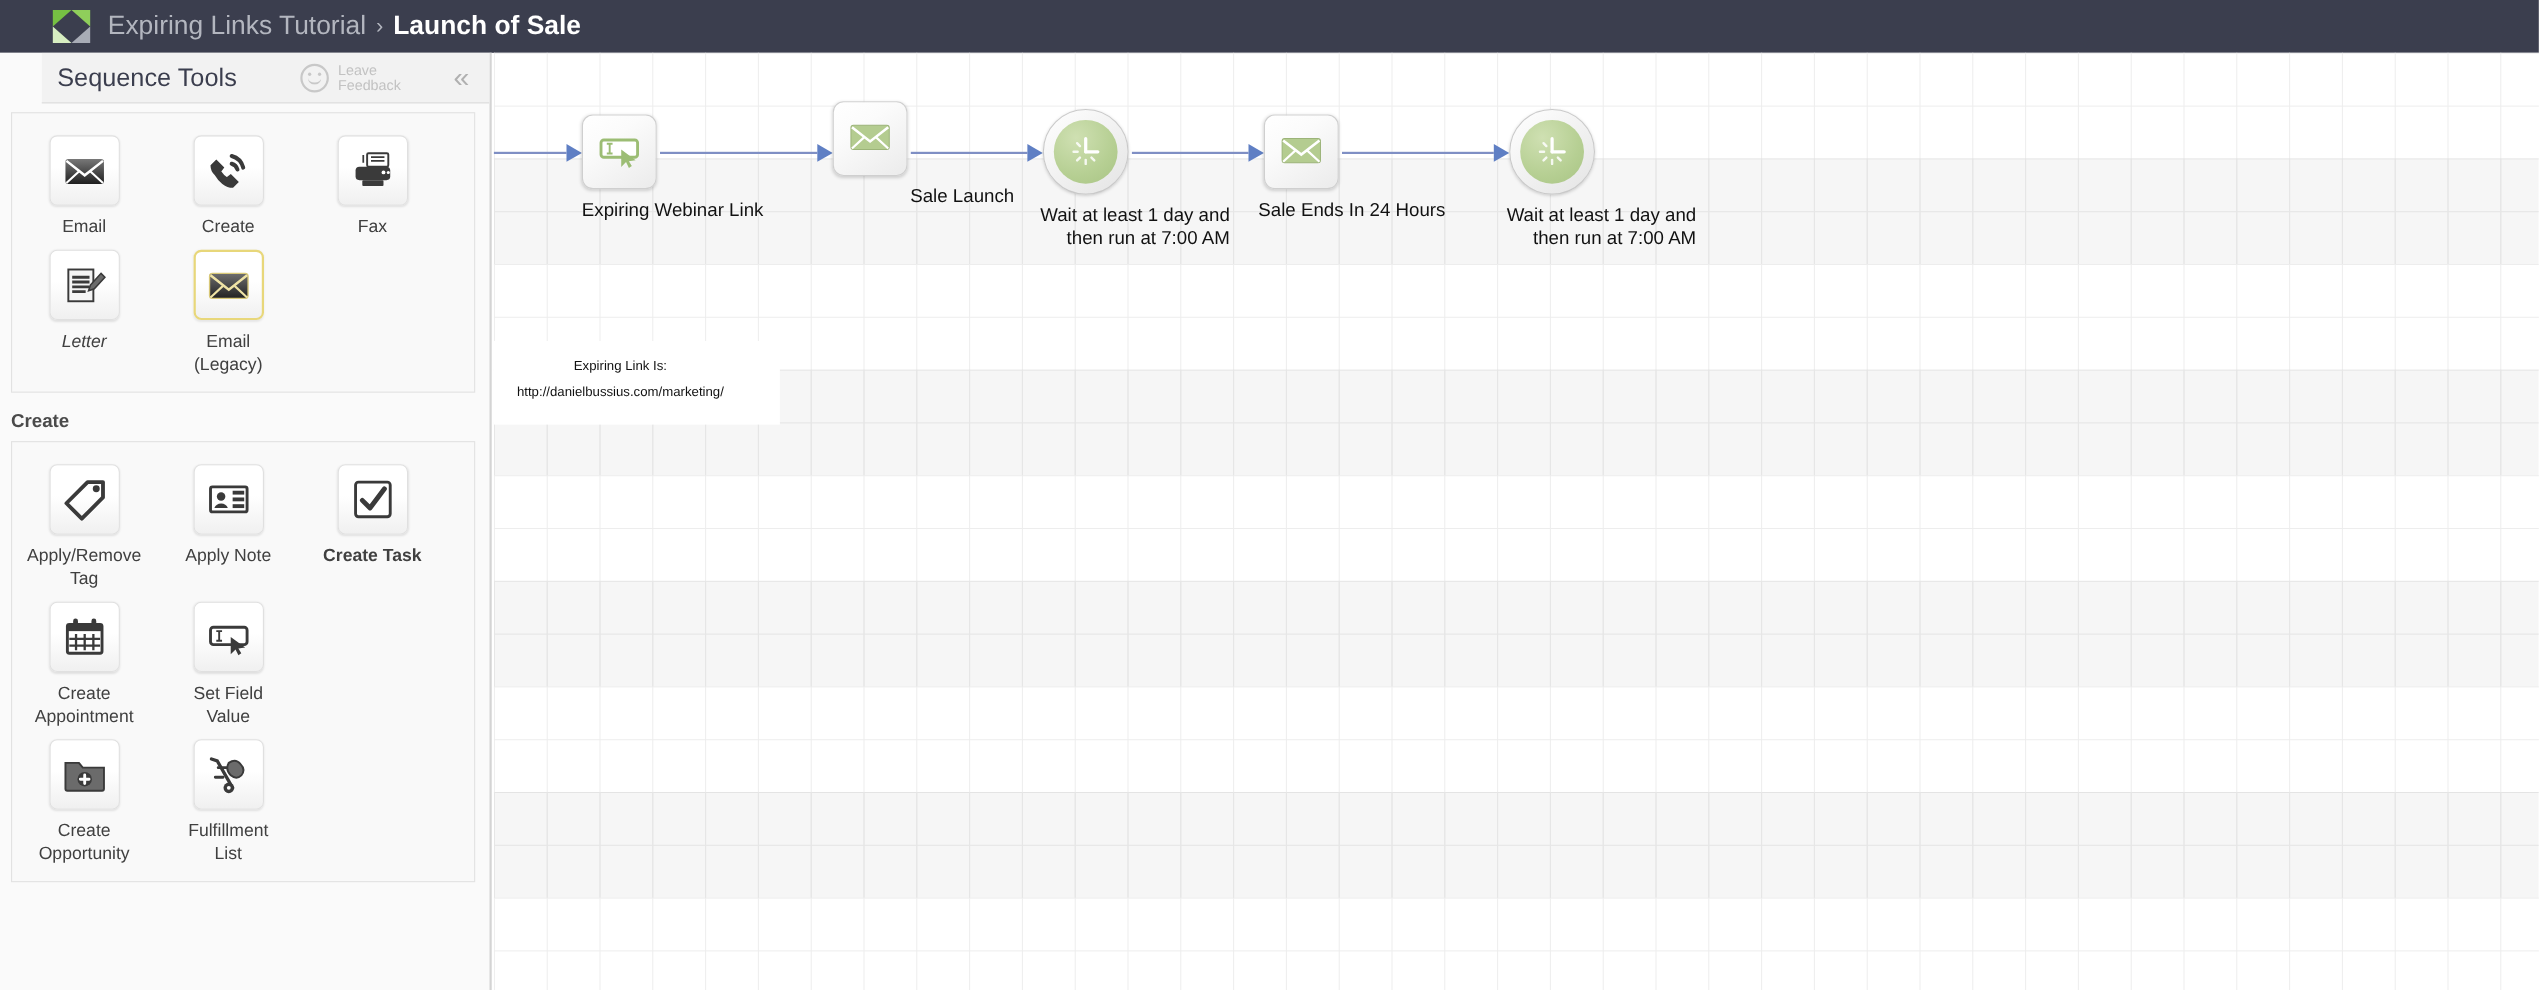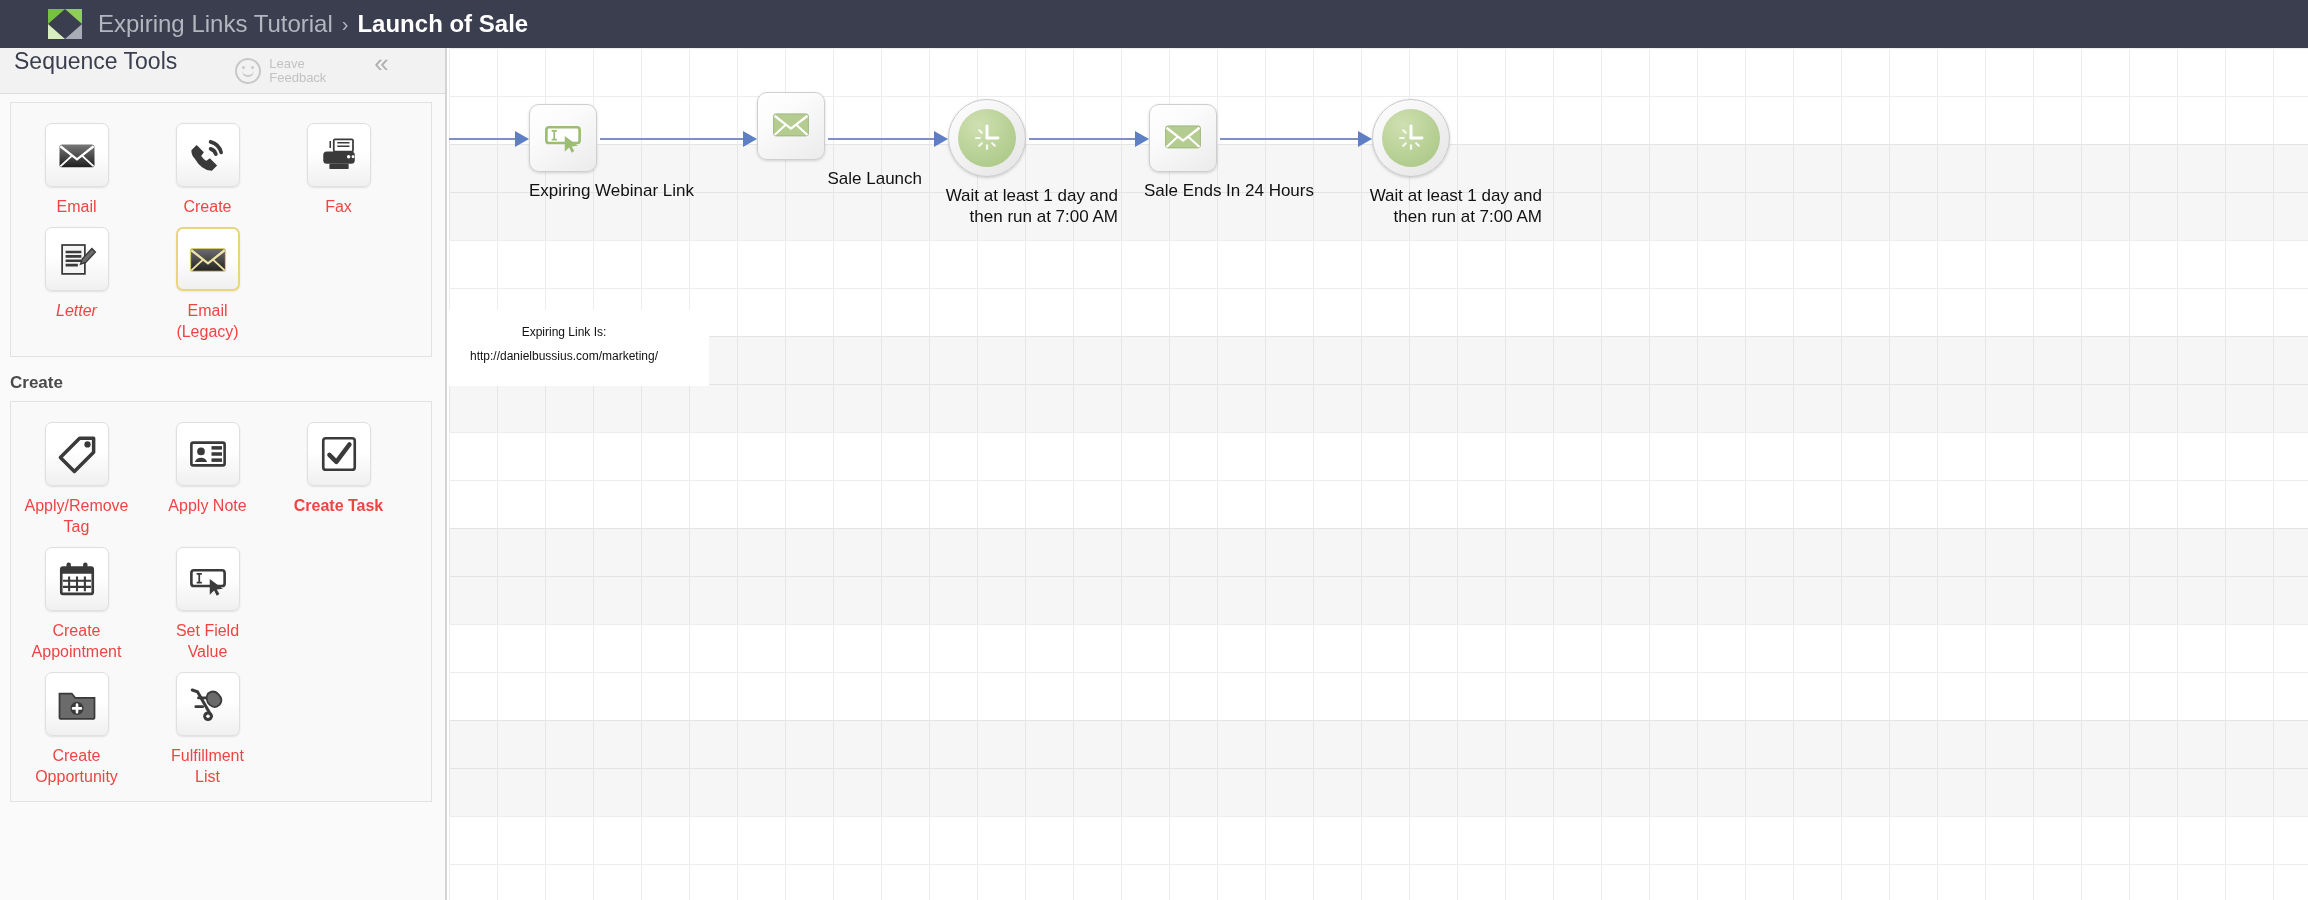--- a/index.html
+++ b/index.html
@@ -53,22 +53,23 @@
     position: absolute; left: 0; top: 48px;
     width: 447px; height: 852px;
     background: #fafafa;
     border-right: 2px solid #d4d4d4;
     overflow: hidden;
   }
   #sb-head {
     height: 46px;
     background: #f2f2f2;
     border-bottom: 1px solid #dcdcdc;
-    display: flex; 
+    display: flex; align-items: center;
     padding: 0 16px 0 14px;
+    margin-left: 38px;
   }
   #sb-title { font-size: 23px; color: #3b3e4e; flex: 0 0 auto; }
   #sb-feedback {
     margin-left: 58px; display: flex; align-items: center; flex: 0 0 auto;
   }
   .smiley {
     width: 26px; height: 26px; border-radius: 50%;
     border: 2px solid #c8c8c8; position: relative; margin-right: 8px;
   }
   .smiley::before, .smiley::after {
@@ -110,21 +111,21 @@
   }
   .tile-icn {
     width: 64px; height: 64px; border-radius: 7px;
     background: linear-gradient(to bottom, #ffffff 0%, #ffffff 45%, #f0f0f0 100%);
     border: 1px solid #e0e0e0;
     box-shadow: 0 1px 2px rgba(0,0,0,0.10);
     display: flex; align-items: center; justify-content: center;
   }
   .tile.sel .tile-icn { border: 2px solid #e8d77a; box-shadow: 0 1px 2px rgba(0,0,0,0.08); }
   .tile-lbl {
-    margin-top: 9px; font-size: 16px; color: #ef4444;
+    margin-top: 9px; font-size: 16px; color: #404040;
     text-align: center; line-height: 21px; width: 124px;
   }
 
   
   #canvas {
     position: absolute; left: 449px; top: 48px;
     width: 1859px; height: 852px;
     background-color: #ffffff;
     background-image:
       linear-gradient(to right, #ededed 1px, transparent 1px),

